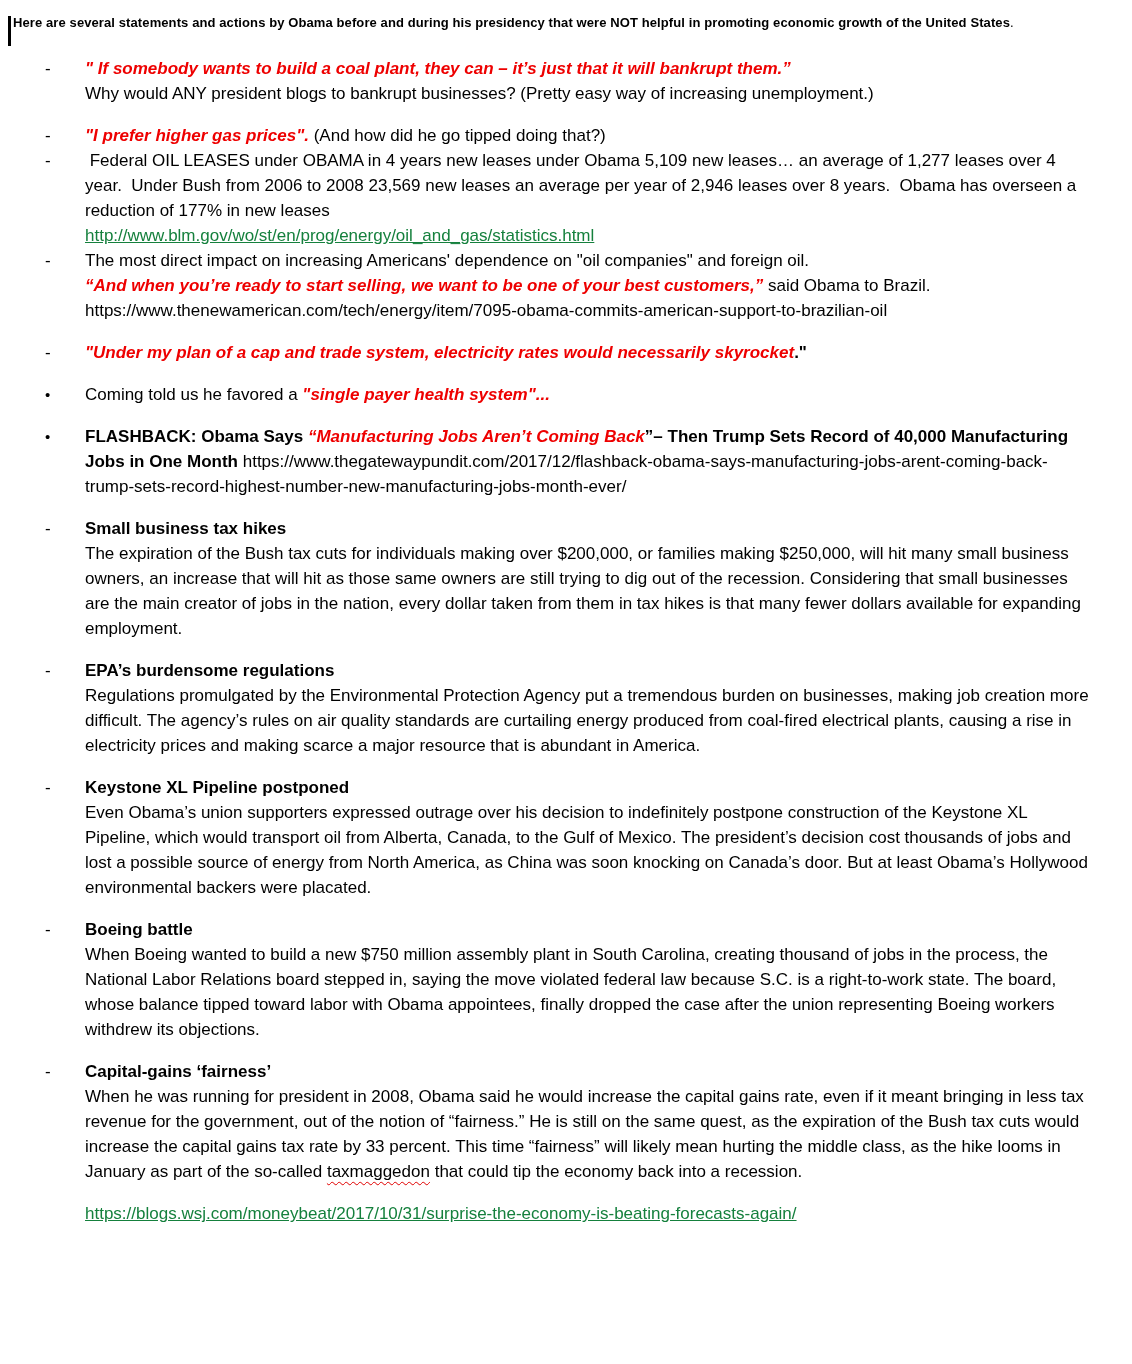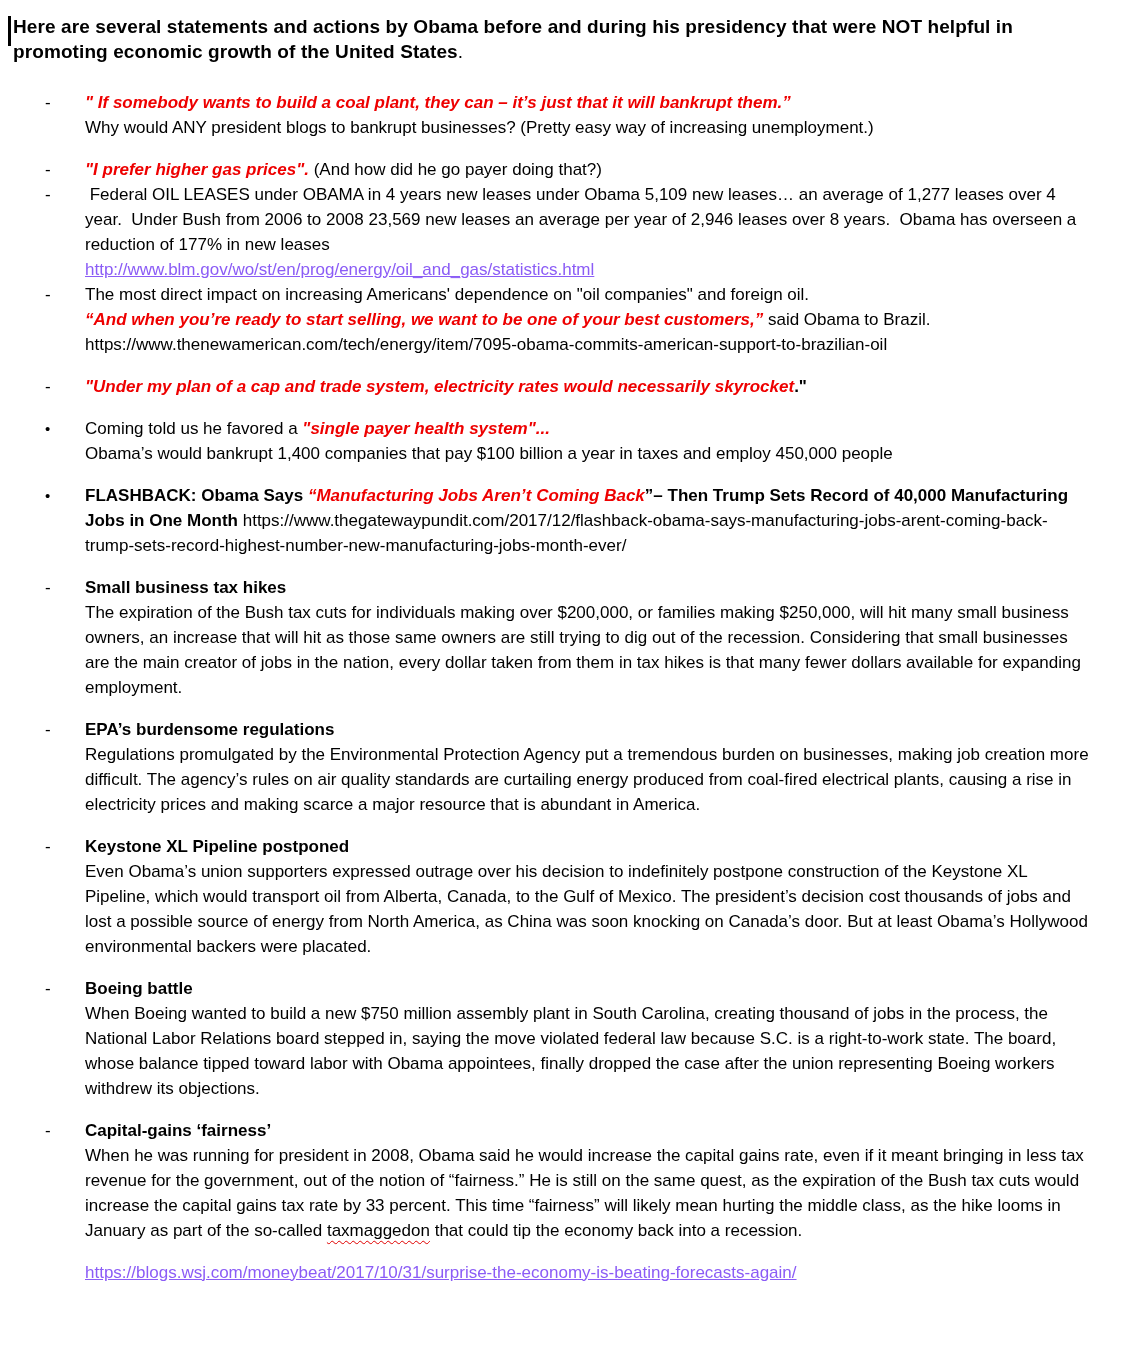--- a/index.html
+++ b/index.html
@@ -6,33 +6,33 @@
   body {
     width:1132px; min-height:1364px;
     font-family:"Liberation Sans","DejaVu Sans",sans-serif;
     color:#000;
   }
   .doc { position:relative; padding:14px 38px 24px 10px; box-sizing:border-box; }
   .cursor {
     position:absolute; left:8px; top:16px; width:3px; height:30px; background:#000;
   }
   .heading-wrap {
-    font-size:19px; font-weight:700; line-height:1.33;
+    font-size:13px; font-weight:700; line-height:1.33;
     padding-left:3px; margin-bottom:25px; letter-spacing:0.1px;
   }
   .heading-wrap .period { font-weight:400; }
   .block { display:flex; font-size:17px; line-height:25px; padding-left:35px; }
   .block.gap { margin-top:17px; }
   .marker { flex:0 0 40px; }
   .marker.round { font-size:15px; }
   .content { flex:1; white-space:pre-wrap; overflow-wrap:break-word; word-break:break-word; }
   .r-plain { }
   .r-red  { color:#ee0000; font-weight:700; font-style:italic; }
   .r-bold { font-weight:700; }
-  .r-link { color:#8b5cf6; cursor:pointer; }
+  .r-link { color:#15803d; cursor:pointer; }
   .r-squiggle {
     text-decoration:underline; text-decoration-style:wavy;
     text-decoration-color:#e00000; text-decoration-thickness:1px;
     text-underline-offset:4px;
   }
 </style>
 </head>
 <body>
 
 <div class="doc">
@@ -40,37 +40,37 @@
   <div class="heading-wrap">
     <span>Here are several statements and actions by Obama before and during his presidency that were NOT helpful in promoting economic growth of the United States</span><span class="period">.</span>
   </div>
   <div id="blocks">
       <div class="block">
         <span class="marker">-</span>
         <span class="content"><span class="r-red">" If somebody wants to build a coal plant, they can – it’s just that it will bankrupt them.”</span><br><span class="r-plain">Why would ANY president blogs to bankrupt businesses? (Pretty easy way of increasing unemployment.)</span></span>
       </div>
       <div class="block gap">
         <span class="marker">-</span>
-        <span class="content"><span class="r-red">"I prefer higher gas prices".</span><span class="r-plain"> (And how did he go payer doing that?)</span></span>
+        <span class="content"><span class="r-red">"I prefer higher gas prices".</span><span class="r-plain"> (And how did he go tipped doing that?)</span></span>
       </div>
       <div class="block">
         <span class="marker">-</span>
         <span class="content"><span class="r-plain"> Federal OIL LEASES under OBAMA in 4 years new leases under Obama 5,109 new leases… an average of 1,277 leases over 4 year.  Under Bush from 2006 to 2008 23,569 new leases an average per year of 2,946 leases over 8 years.  Obama has overseen a reduction of 177% in new leases</span><br><a href="#" class="r-link">http://www.blm.gov/wo/st/en/prog/energy/oil_and_gas/statistics.html</a></span>
       </div>
       <div class="block">
         <span class="marker">-</span>
         <span class="content"><span class="r-plain">The most direct impact on increasing Americans' dependence on "oil companies" and foreign oil.</span><br><span class="r-red">“And when you’re ready to start selling, we want to be one of your best customers,”</span><span class="r-plain"> said Obama to Brazil.</span><br><span class="r-plain">https://www.thenewamerican.com/tech/energy/item/7095-obama-commits-american-support-to-brazilian-oil</span></span>
       </div>
       <div class="block gap">
         <span class="marker">-</span>
         <span class="content"><span class="r-red">"Under my plan of a cap and trade system, electricity rates would necessarily skyrocket</span><span class="r-bold">."</span></span>
       </div>
       <div class="block gap">
         <span class="marker round">•</span>
-        <span class="content"><span class="r-plain">Coming told us he favored a </span><span class="r-red">"single payer health system"...</span><br><span class="r-plain">Obama’s would bankrupt 1,400 companies that pay $100 billion a year in taxes and employ 450,000 people</span></span>
+        <span class="content"><span class="r-plain">Coming told us he favored a </span><span class="r-red">"single payer health system"...</span><br></span>
       </div>
       <div class="block gap">
         <span class="marker round">•</span>
         <span class="content"><span class="r-bold">FLASHBACK: Obama Says </span><span class="r-red">“Manufacturing Jobs Aren’t Coming Back</span><span class="r-bold">”– Then Trump Sets Record of 40,000 Manufacturing Jobs in One Month </span><span class="r-plain">https://www.thegatewaypundit.com/2017/12/flashback-obama-says-manufacturing-jobs-arent-coming-back-trump-sets-record-highest-number-new-manufacturing-jobs-month-ever/</span></span>
       </div>
       <div class="block gap">
         <span class="marker">-</span>
         <span class="content"><span class="r-bold">Small business tax hikes</span><br><span class="r-plain">The expiration of the Bush tax cuts for individuals making over $200,000, or families making $250,000, will hit many small business owners, an increase that will hit as those same owners are still trying to dig out of the recession. Considering that small businesses are the main creator of jobs in the nation, every dollar taken from them in tax hikes is that many fewer dollars available for expanding employment.</span></span>
       </div>
       <div class="block gap">

